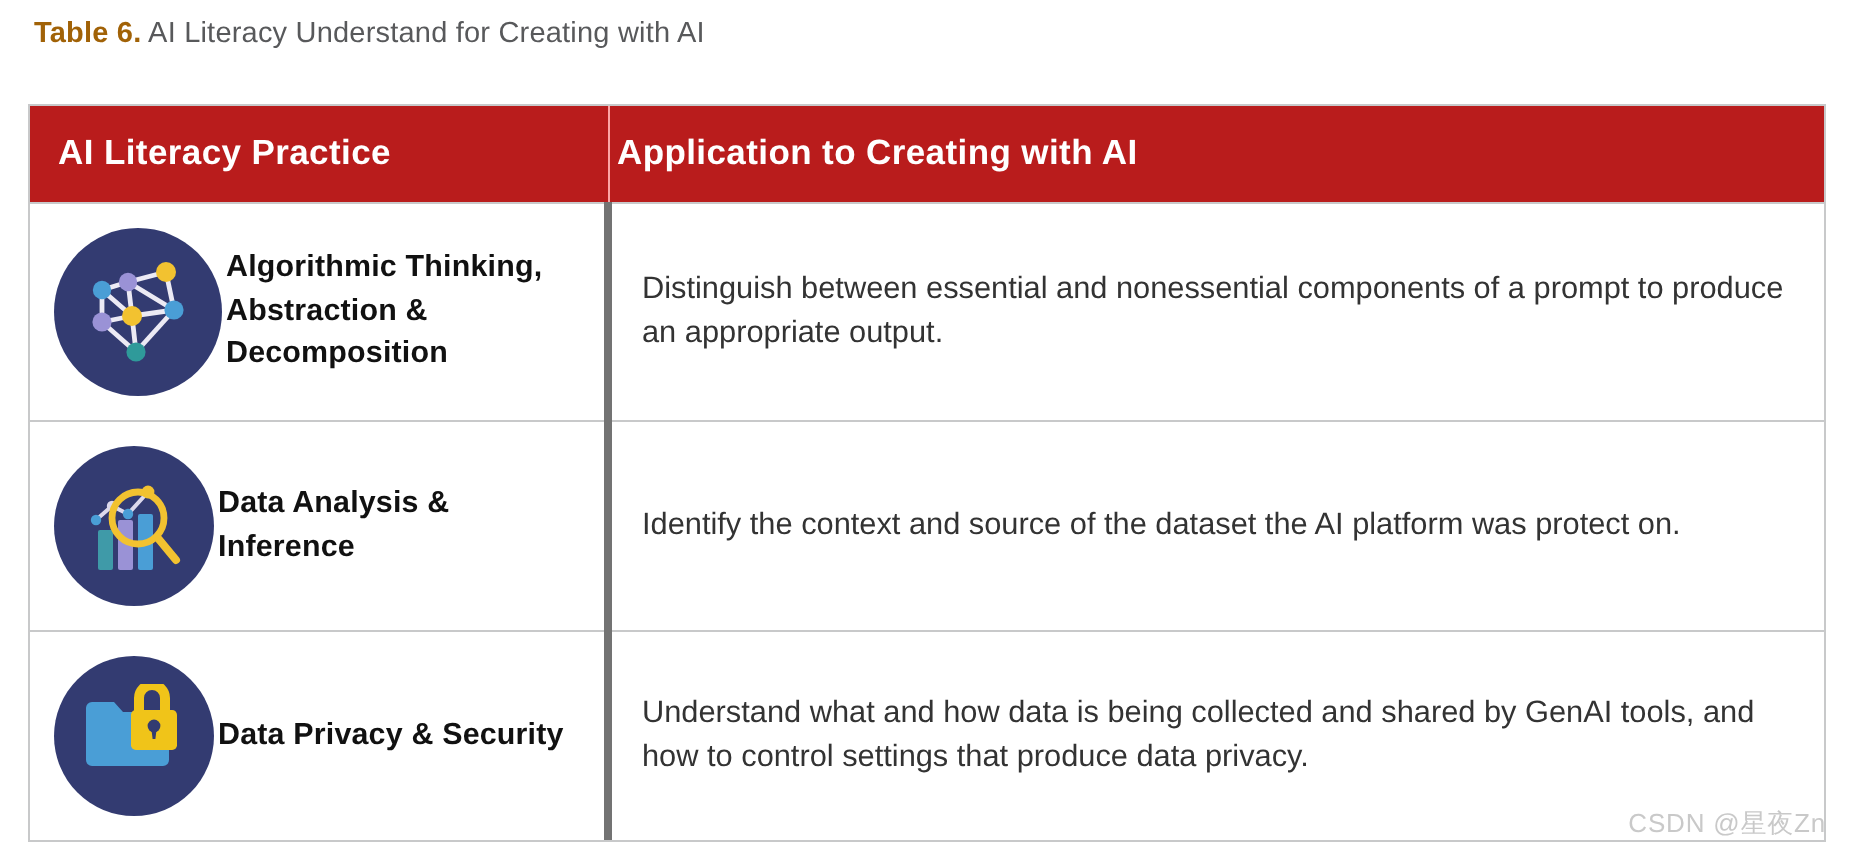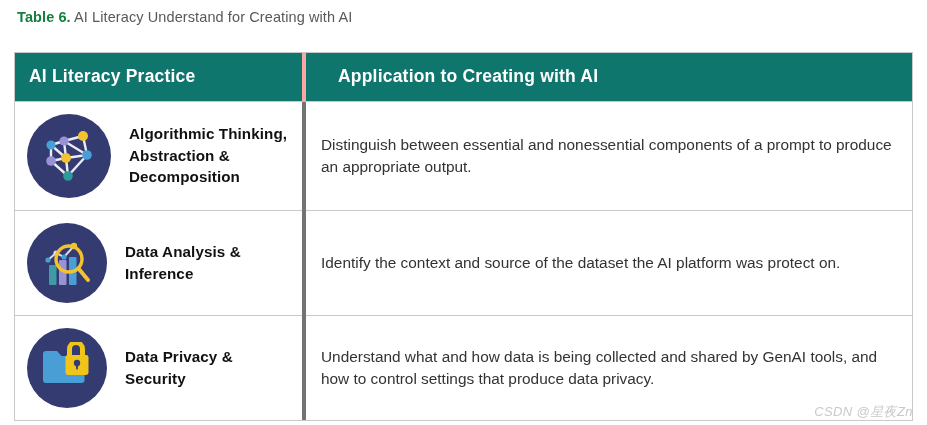--- a/index.html
+++ b/index.html
@@ -20,21 +20,21 @@
     position: absolute;
     left: 17px;
     top: 9px;
     font-size: 14.5px;
     color: #58595b;
     letter-spacing: 0.1px;
     white-space: nowrap;
   }
   .caption .caption-label {
     font-weight: bold;
-    color: #15803d;
+    color: #a16207;
   }
 
   .table-wrap {
     position: absolute;
     left: 14px;
     top: 52px;
     width: 899px;
     border: 1px solid #c8c9ca;
     box-sizing: border-box;
     background: #fff;
@@ -43,34 +43,34 @@
   table.ai-table {
     border-collapse: collapse;
     width: 100%;
     table-layout: fixed;
   }
 
   table.ai-table col.col-practice { width: 289px; }
   table.ai-table col.col-application { width: auto; }
 
   thead th {
-    background: #0f766e;
+    background: #b91c1c;
     color: #ffffff;
     text-align: left;
     font-size: 17.5px;
     font-weight: bold;
     letter-spacing: 0.2px;
     padding: 13px 0 13px 14px;
     height: 48px;
     box-sizing: border-box;
     vertical-align: middle;
   }
   thead th.th-application {
-    border-left: 4px solid #fca5a5;
-    padding-left: 32px;
+    border-left: 1px solid #fca5a5;
+    padding-left: 4px;
   }
 
   tbody tr { border-top: 1px solid #c8c9ca; }
 
   tbody td {
     vertical-align: middle;
     background: #ffffff;
     padding: 0;
   }
 
@@ -81,21 +81,21 @@
     border-left: 4px solid #737373;
     padding: 12px 16px 12px 15px;
     font-size: 15.4px;
     line-height: 1.42;
     color: #333333;
   }
 
   .practice-inner {
     display: flex;
     align-items: center;
-    gap: 18px;
+    gap: 2px;
   }
 
   .practice-label {
     font-size: 15.2px;
     font-weight: bold;
     line-height: 1.42;
     color: #111111;
     letter-spacing: 0.1px;
   }
 
@@ -113,21 +113,20 @@
 
   .watermark {
     position: absolute;
     right: 14px;
     bottom: 4px;
     font-size: 13px;
     color: #c9c9c9;
     letter-spacing: 0.4px;
     user-select: none;
     white-space: nowrap;
-    font-style: italic;
   }
 
   .row-1 .icon-badge { width: 84px; height: 84px; }
   .row-2 .icon-badge { width: 80px; height: 80px; }
   .row-3 .icon-badge { width: 80px; height: 80px; }
 </style>
 </head>
 <body>
 
 <div class="caption">

